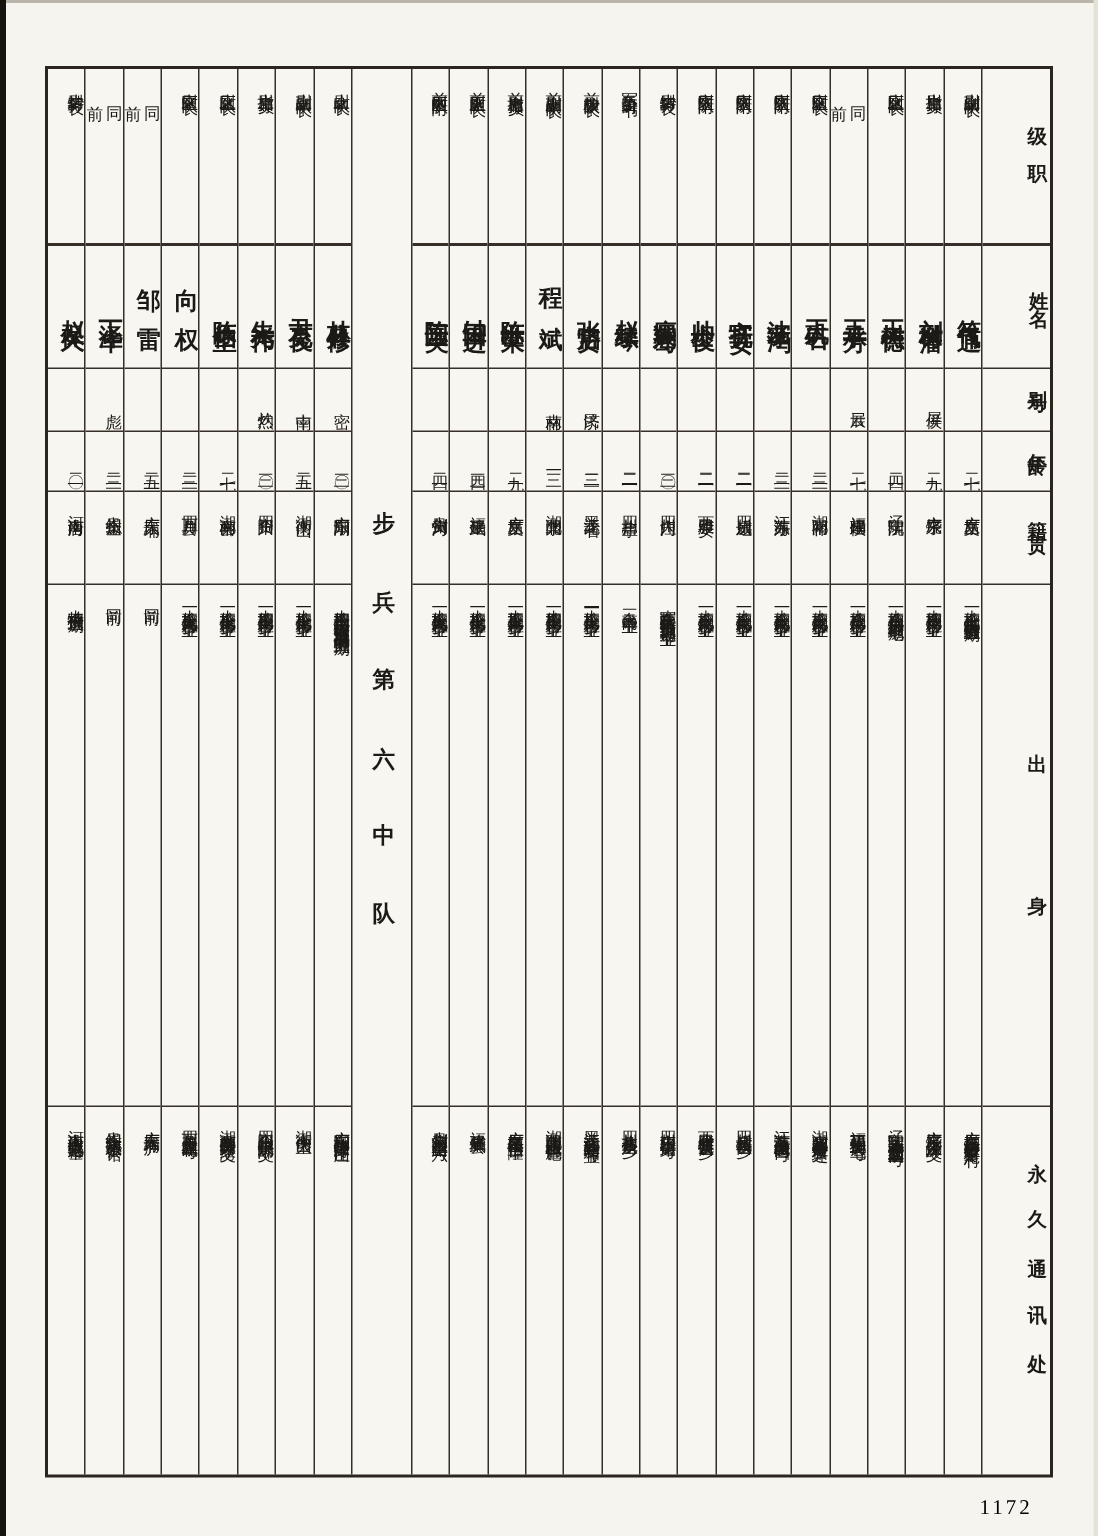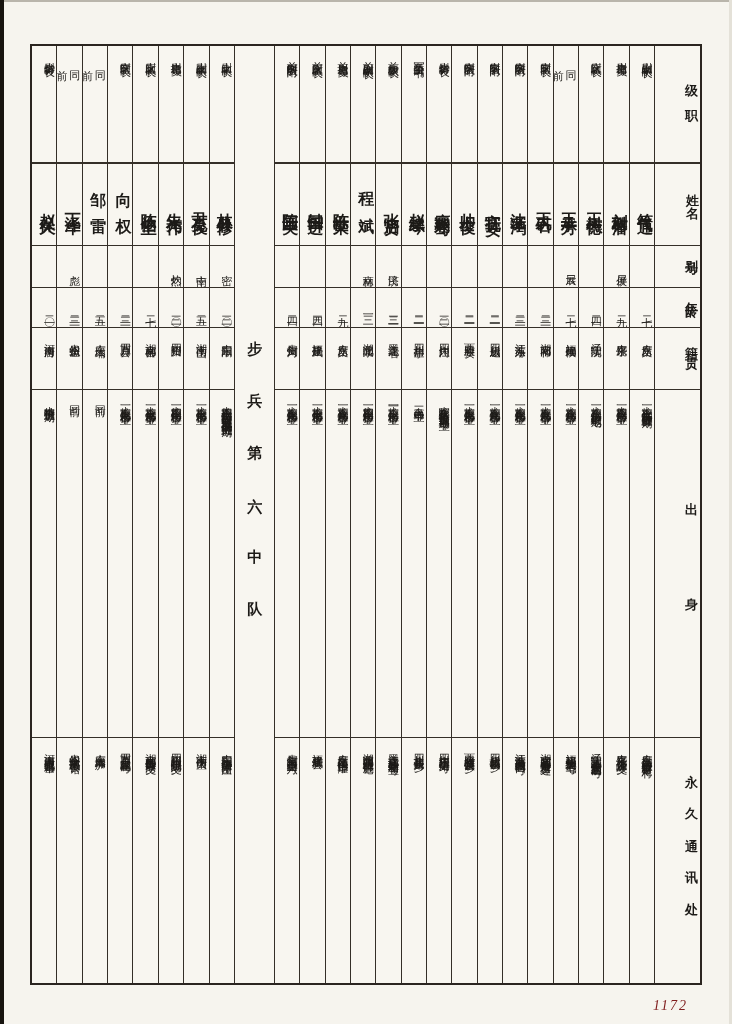--- a/index.html
+++ b/index.html
@@ -63,21 +63,21 @@
   .h-addr   {letter-spacing:32px;padding-top:26px;}
 
   .section-title{
     position:absolute;top:283px;left:50%;transform:translateX(-50%);
     writing-mode:vertical-rl;text-orientation:upright;
     font-size:15px;font-weight:bold;letter-spacing:52px;white-space:nowrap;
   }
 
   .page-number{
     position:absolute;left:653px;top:998px;
-    font-size:14px;letter-spacing:2px;color:#7f1d1d;font-style:italic;
+    font-size:14px;letter-spacing:2px;color:#000000;
   }
 </style>
 </head>
 <body>
 
 <div class="scan-edge-left"></div>
 <div class="scan-edge-top"></div>
 <div class="scan-edge-right"></div>
 
 <div class="roster">

